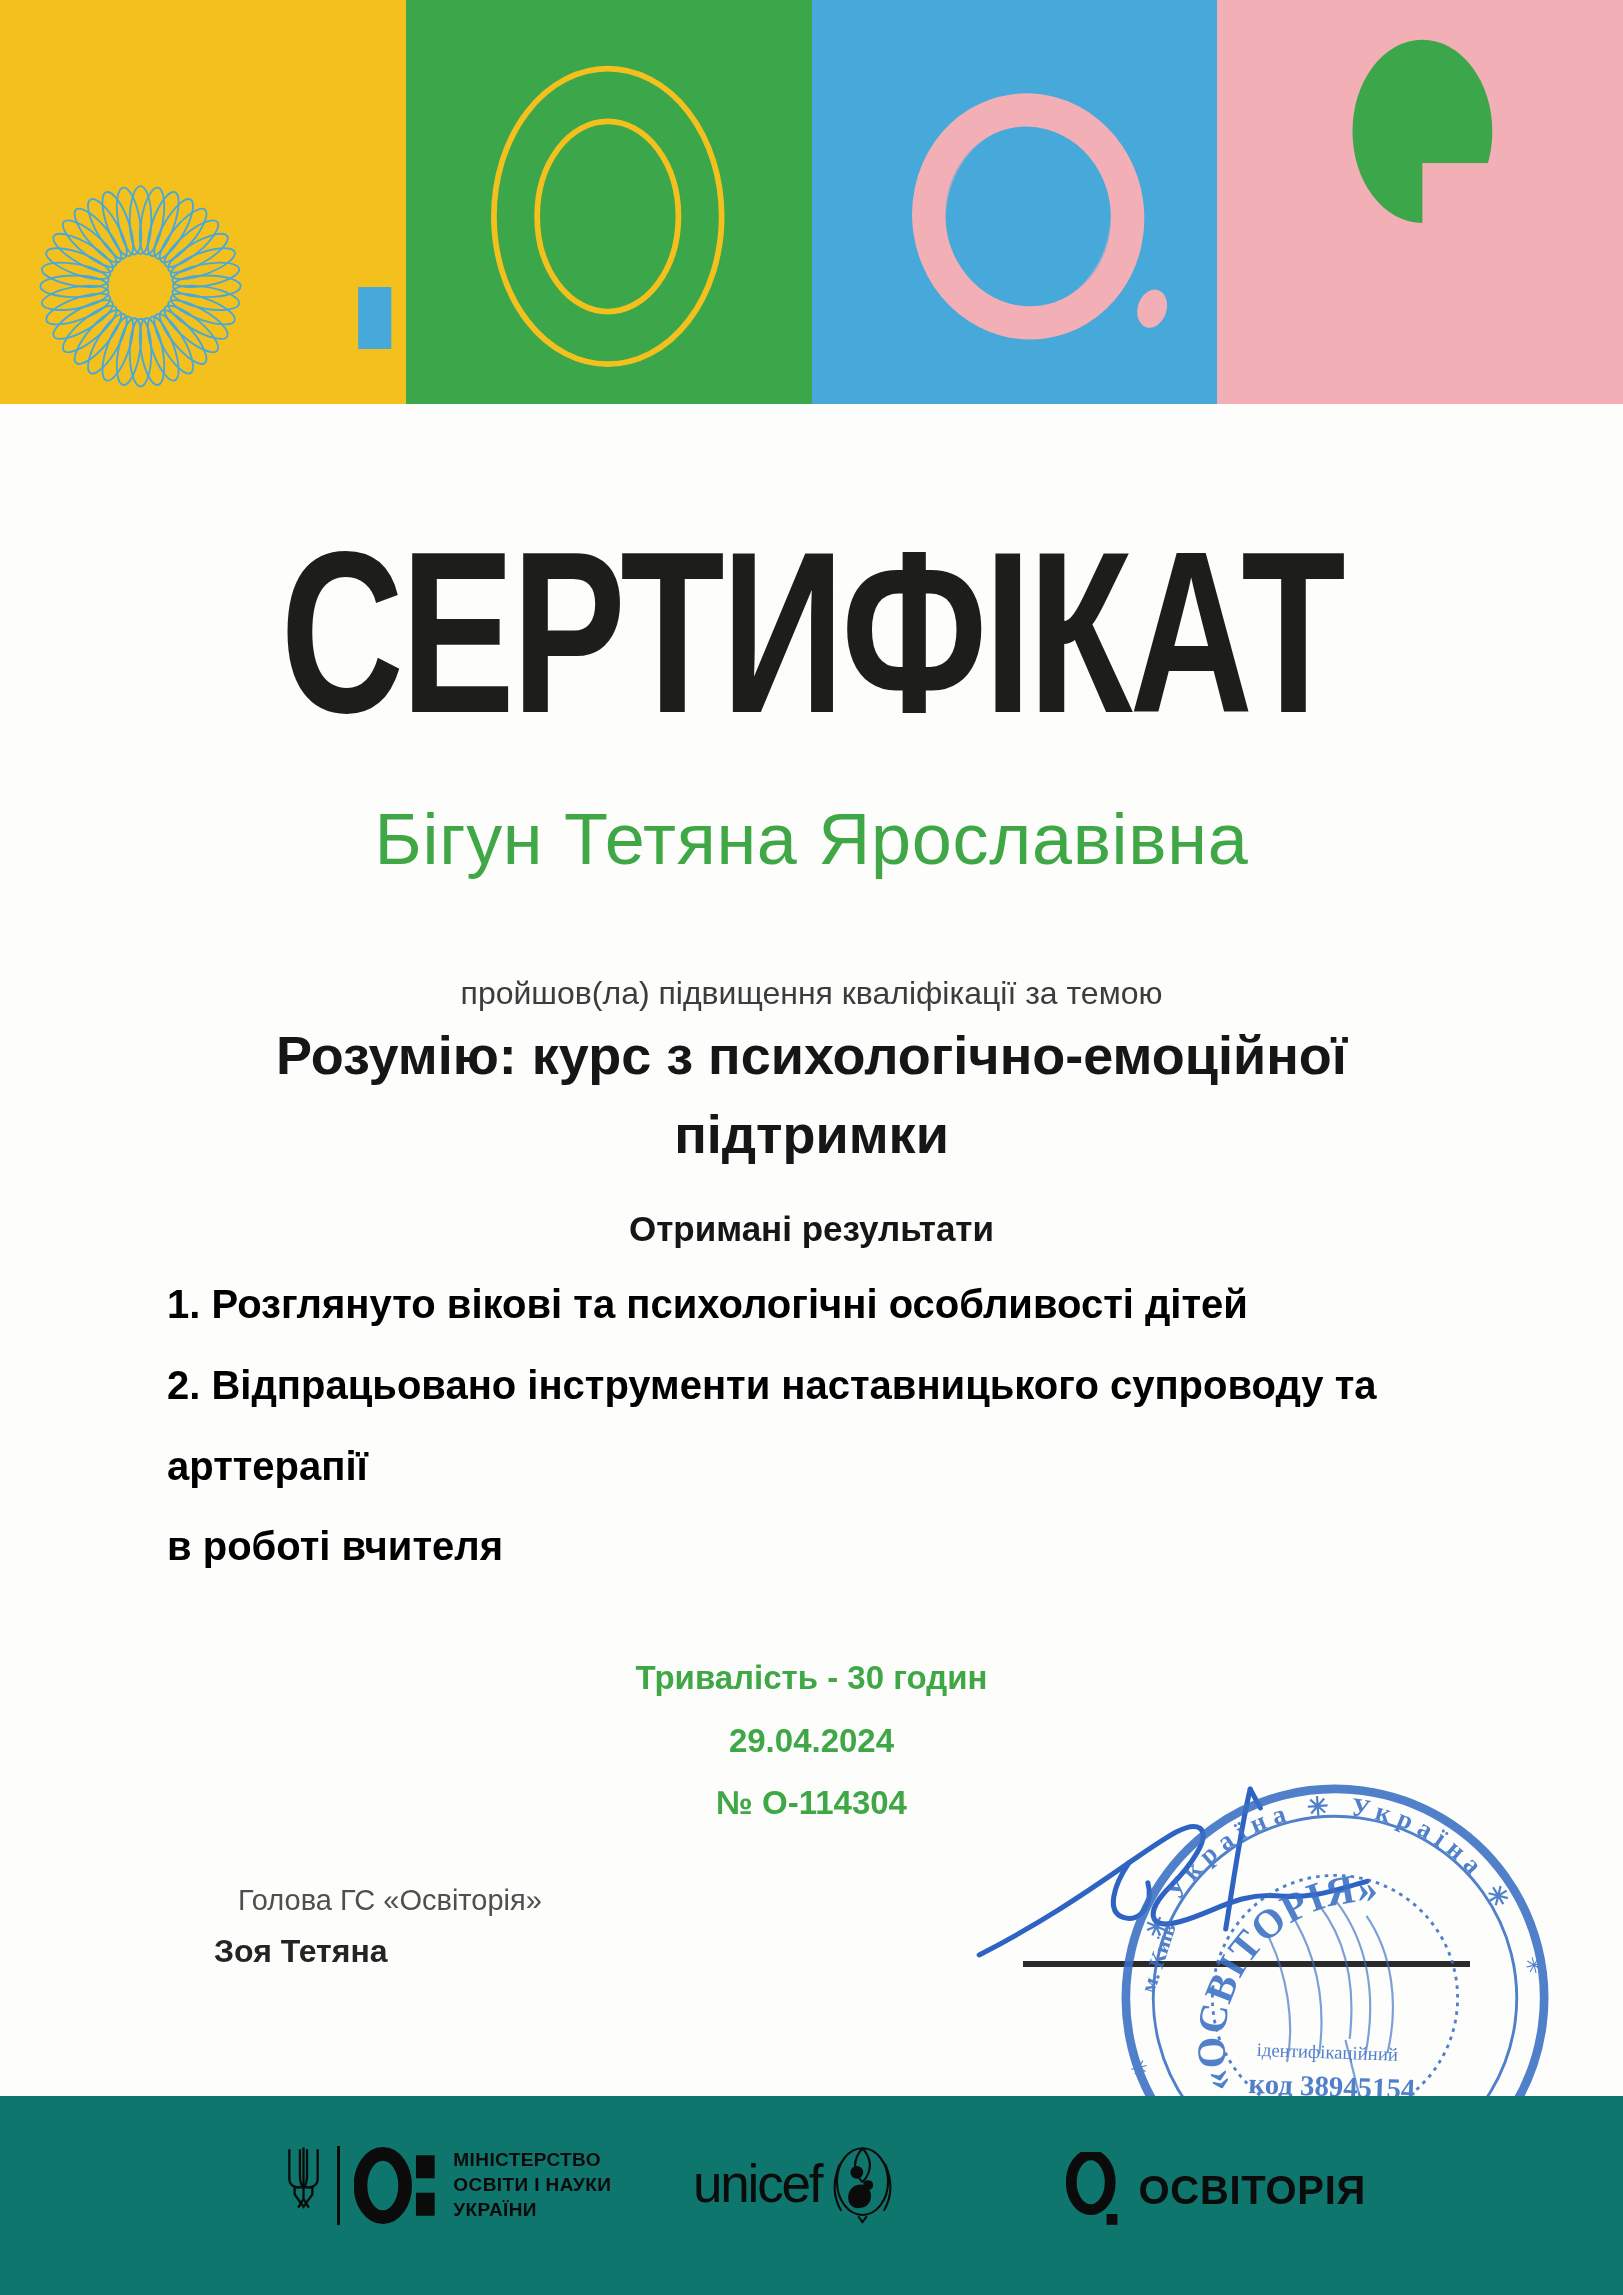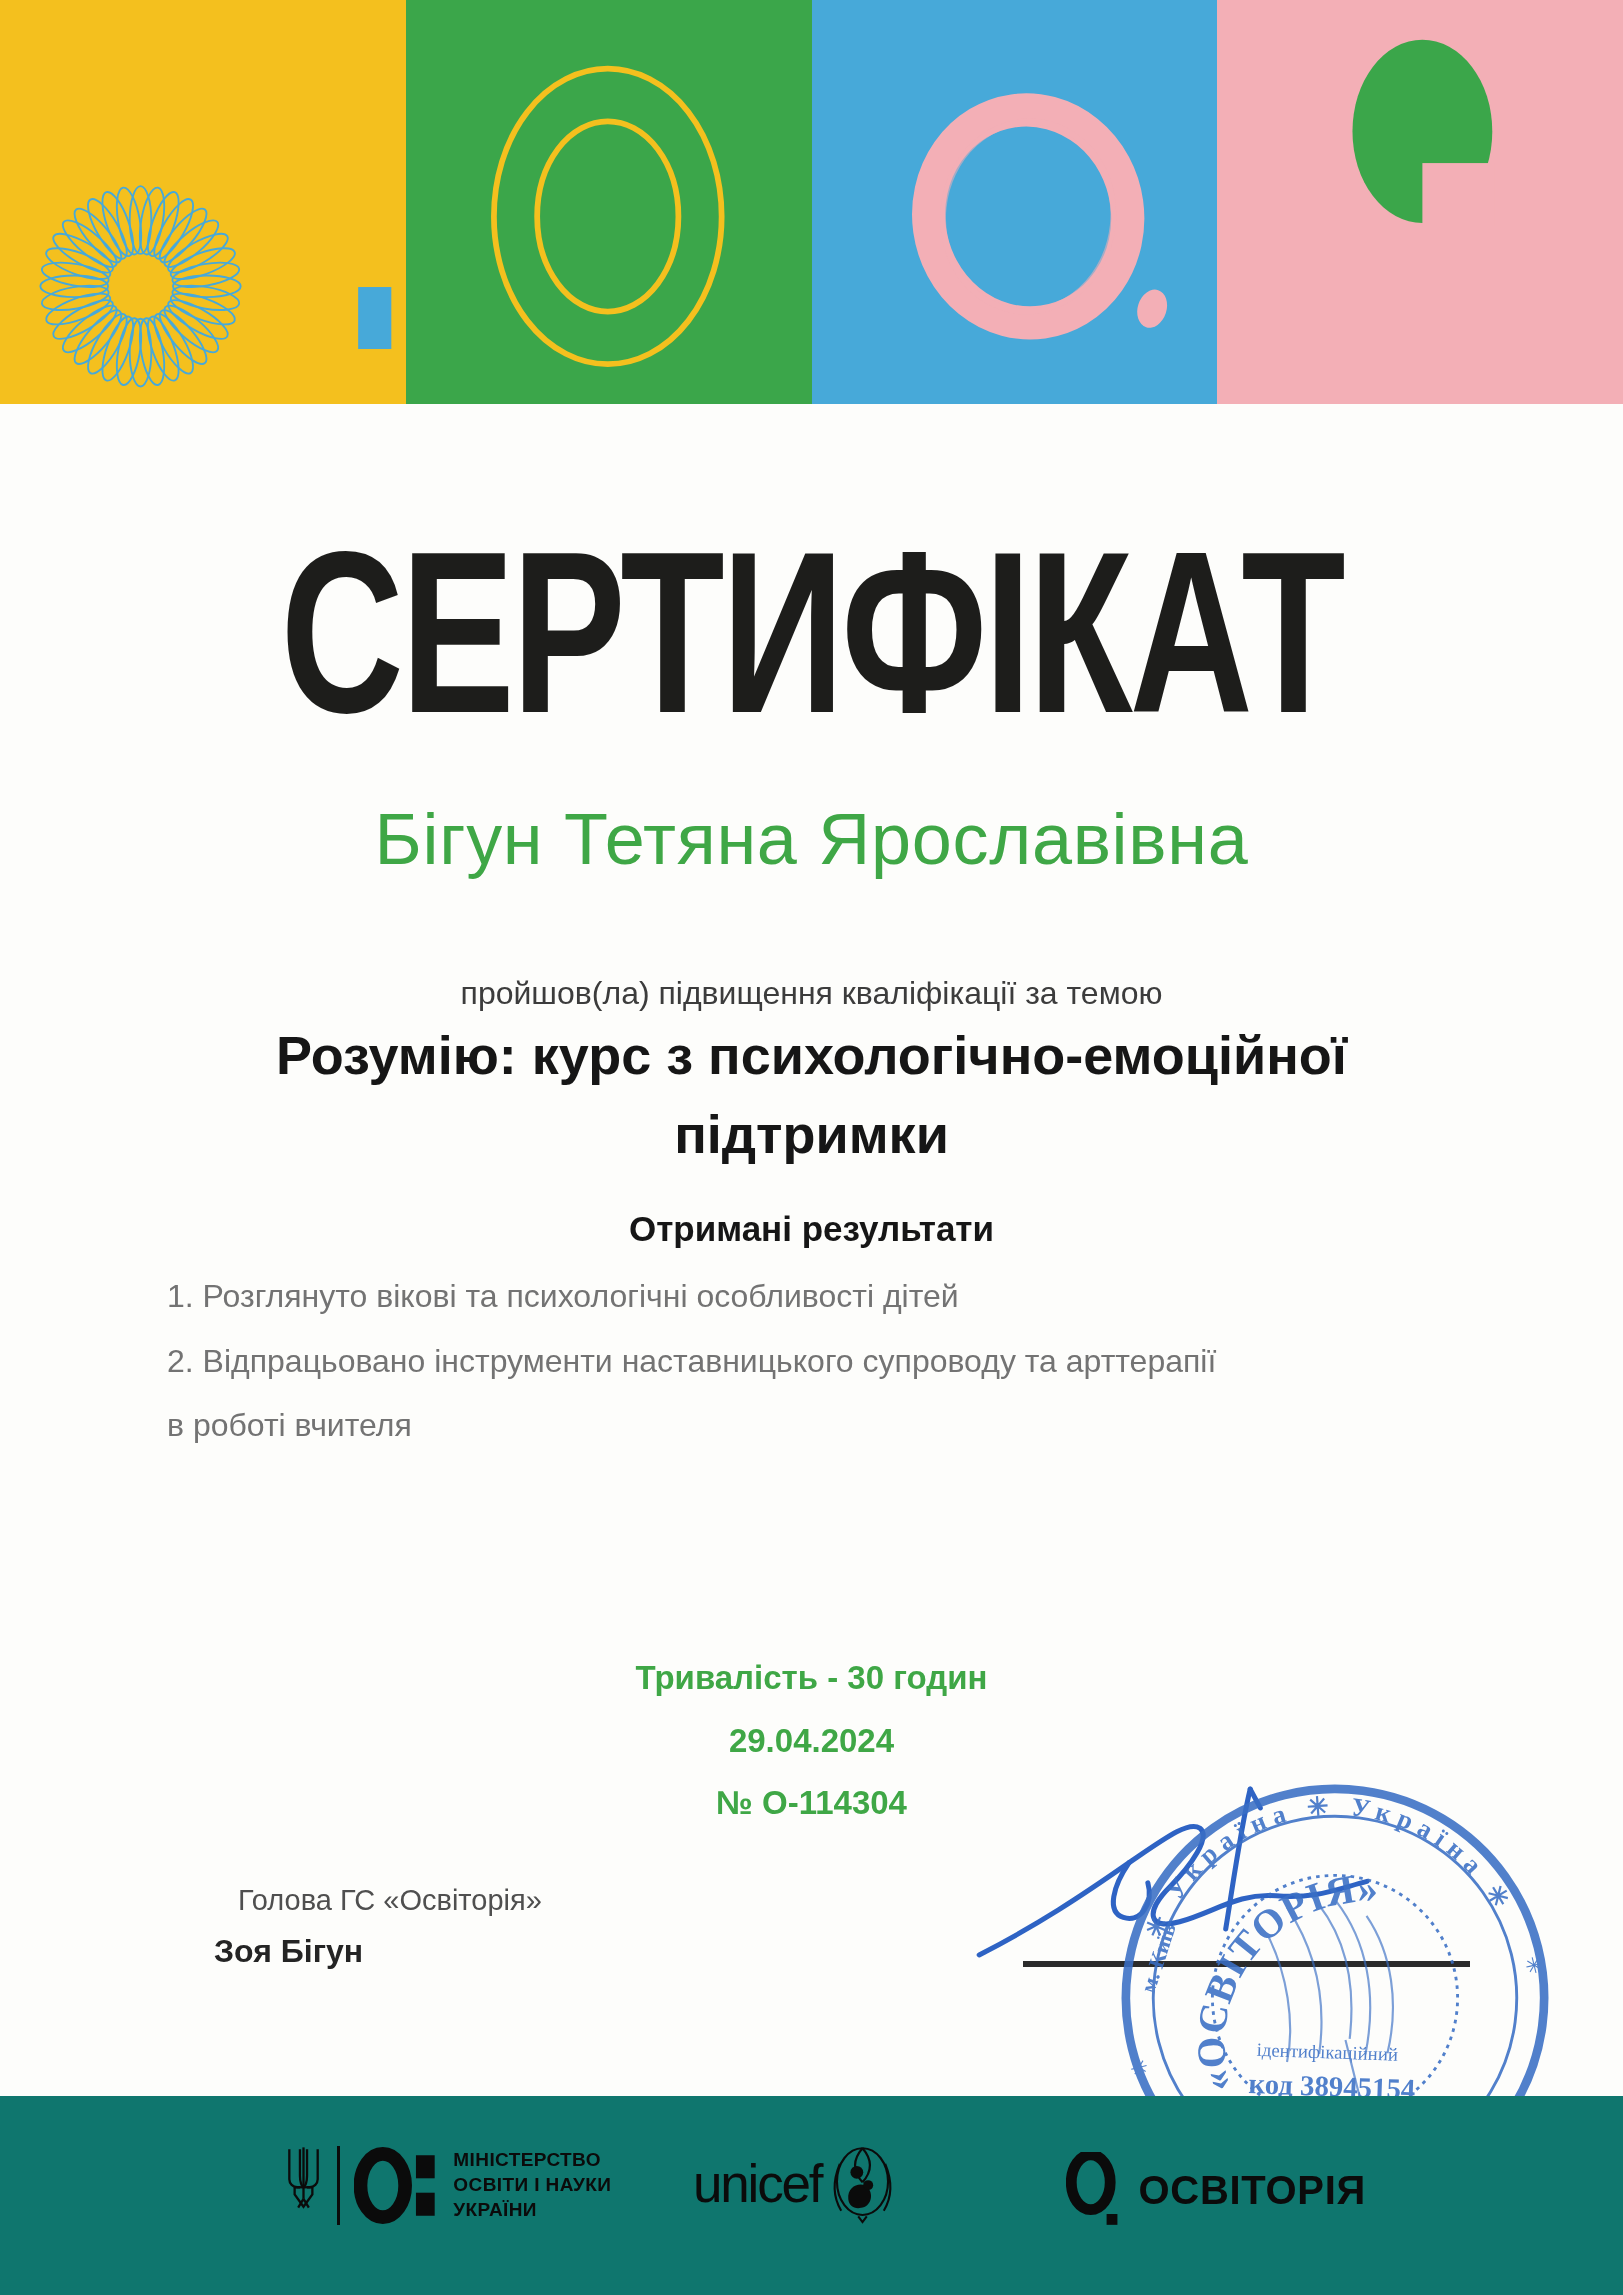--- a/index.html
+++ b/index.html
@@ -31,21 +31,21 @@
     position:absolute;top:1016px;left:50%;transform:translateX(-50%);
     width:1371px;text-align:center;font-size:54px;font-weight:bold;
     line-height:1.47;color:#161616;white-space:pre-line;
   }
   .results-heading{
     position:absolute;top:1209px;left:0;width:100%;text-align:center;
     font-size:35px;font-weight:bold;color:#161616;
   }
   .results{
     position:absolute;top:1264px;left:167px;width:1356px;
-    font-size:32px;font-weight:400;line-height:2.02;color:#737373;
+    font-size:40px;font-weight:700;line-height:2.02;color:#000000;
   }
   .results p{margin:0;white-space:pre-line;}
   .green-details{
     position:absolute;top:1659px;left:0;width:100%;text-align:center;
     font-weight:600;
   }
   .green-details div{font-size:33px;margin-bottom:24.5px;}
   
   .sig-role{position:absolute;left:214px;top:1884px;font-size:29px;color:#4F4F4F;margin-left:24px;}
   .sig-name{position:absolute;left:214px;top:1933px;font-size:32px;font-weight:bold;color:#242424;}
@@ -153,21 +153,21 @@
 в роботі вчителя</p>
   </div>
 
   <div class="green-details" style="color:#3FA746">
     <div>Тривалість - 30 годин</div>
     <div>29.04.2024</div>
     <div>№ О-114304</div>
   </div>
 
   <div class="sig-role">Голова ГС «Освіторія»</div>
-  <div class="sig-name">Зоя Бігун</div>
+  <div class="sig-name">Зоя Тетяна</div>
   <div class="sig-line"></div>
 
   <svg class="sig-scribble" viewBox="0 0 720 270">
     <g fill="none" stroke="#2E63C4" stroke-width="7" stroke-linecap="round" stroke-linejoin="round">
       <path d="M28,248 C110,206 170,166 236,120 C286,86 318,62 334,72 C350,84 322,124 292,154 C258,188 262,214 306,202 C356,188 386,162 440,166 C494,170 520,158 566,146"></path>
       <path d="M236,120 C214,152 204,188 228,196 C252,204 270,176 262,148"></path>
       <path d="M404,18 C392,66 380,150 370,212"></path>
       <path d="M404,18 L418,44"></path>
     </g>
   </svg>

